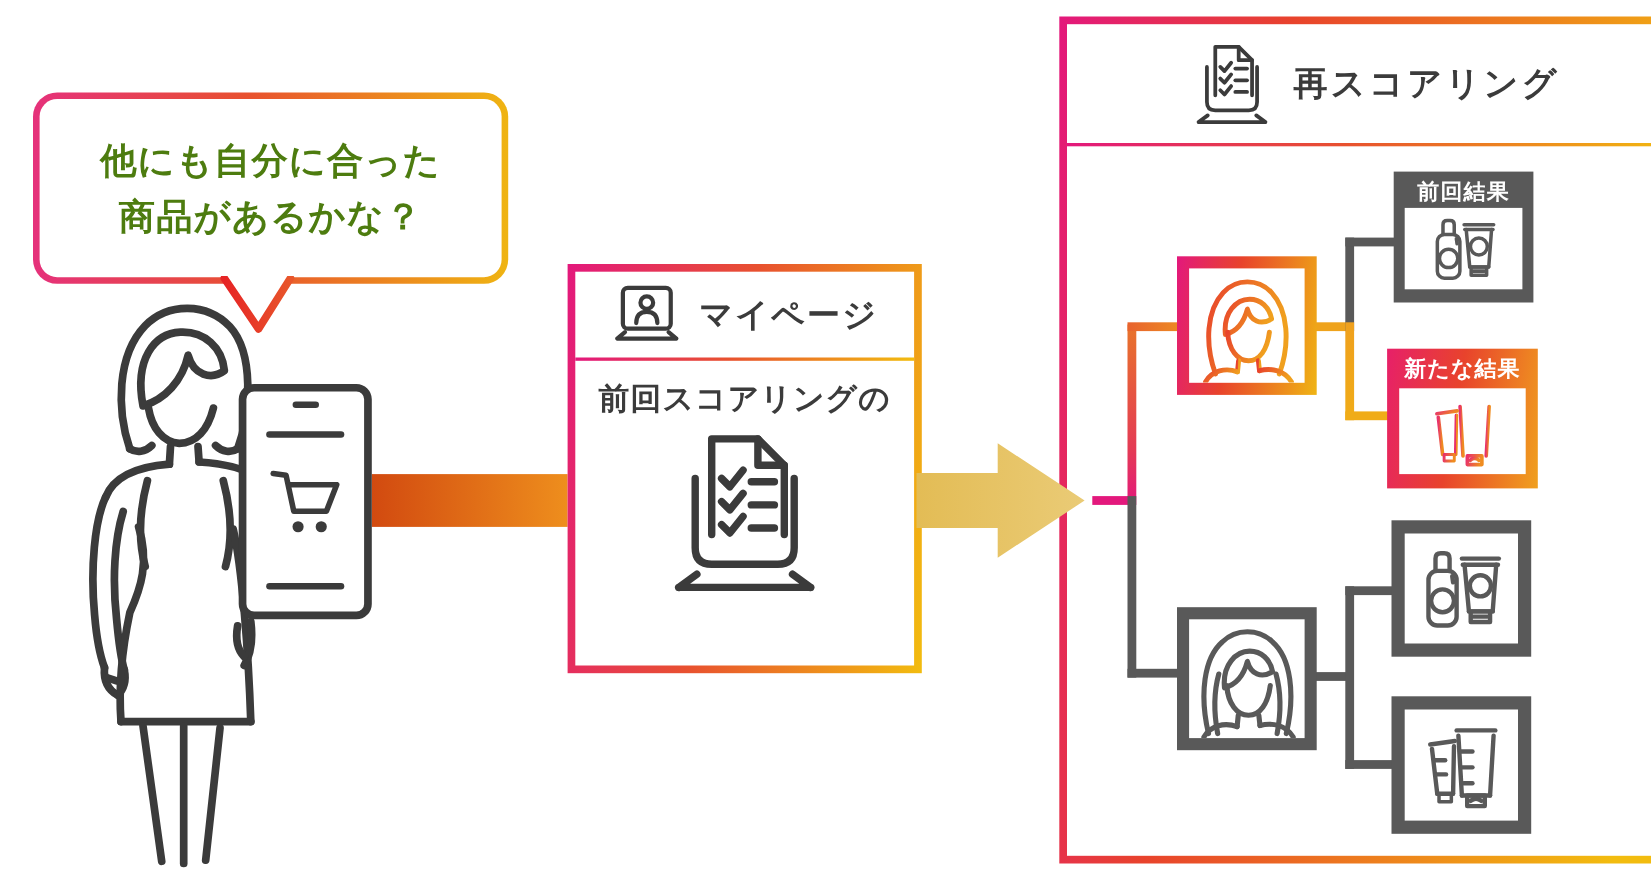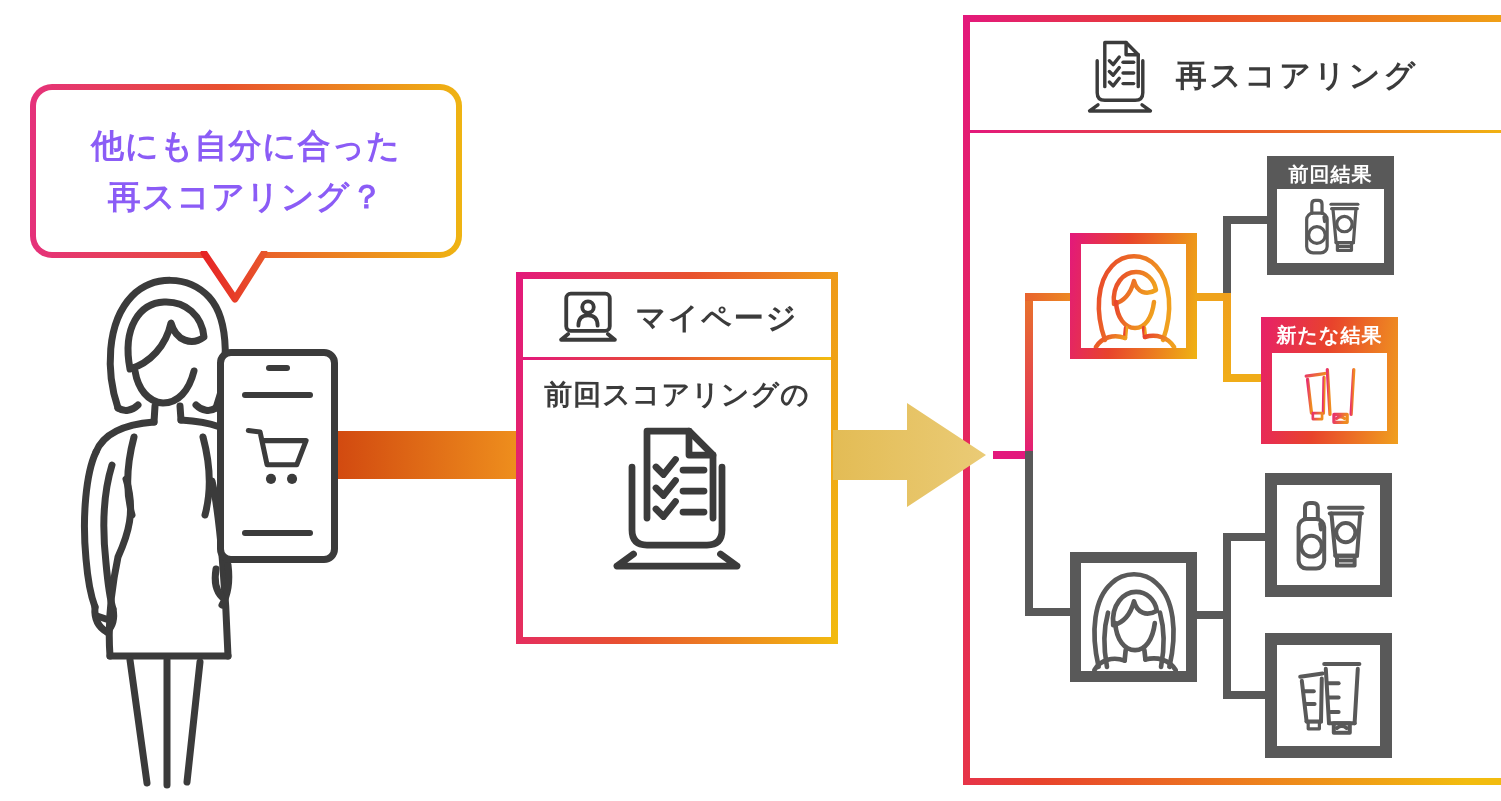--- a/index.html
+++ b/index.html
@@ -6,40 +6,40 @@
   *{box-sizing:border-box;}
   body{font-family:"Liberation Sans","DejaVu Sans",sans-serif;color:#3B3B3B;}
   #canvas{position:relative;width:1501px;height:801px;background:#fff;overflow:hidden;}
 
   
   .bubble{position:absolute;left:30px;top:84px;width:432px;height:174px;
     background:linear-gradient(90deg,#E5317B,#E8512F 45%,#EFB412);
     border-radius:22px;padding:6px;}
   .bubble-inner{width:100%;height:100%;background:#fff;border-radius:16px;
     display:flex;flex-direction:column;align-items:center;justify-content:center;}
-  .bubble-text{font-size:33px;font-weight:700;line-height:1.55;color:#8b5cf6;letter-spacing:1px;text-align:center;}
+  .bubble-text{font-size:33px;font-weight:700;line-height:1.55;color:#4d7c0f;letter-spacing:1px;text-align:center;}
   .bubble-tail{position:absolute;left:198px;top:251px;z-index:2;}
 
   
   .person-svg{position:absolute;left:60px;top:265px;}
   .tablet{position:absolute;left:217px;top:349px;width:121px;height:214px;background:#fff;
     border:7px solid #3B3B3B;border-radius:14px;z-index:1;}
   .tablet .cam{position:absolute;top:9px;left:50%;transform:translateX(-50%);width:24px;height:6px;background:#3B3B3B;border-radius:3px;}
   .tablet .bar{position:absolute;left:18px;right:18px;height:6px;background:#3B3B3B;border-radius:3px;}
   .tablet .bar.top{top:36px;} .tablet .bar.bottom{bottom:20px;}
   .tablet .cart{position:absolute;left:50%;top:58px;transform:translateX(-50%);}
 
   
   .arrow1{position:absolute;left:338px;top:431px;width:178px;height:48px;
     background:linear-gradient(90deg,#D24A10,#EE8E1D);}
   .arrow2{position:absolute;left:833px;top:400px;z-index:3;}
 
   
   .mypage{position:absolute;left:516px;top:240px;width:322px;height:372px;padding:7px;
-    background:linear-gradient(100deg,#E3187C,#E8512F 45%,#F2BC0F);margin-top:32px;}
+    background:linear-gradient(100deg,#E3187C,#E8512F 45%,#F2BC0F);}
   .mypage-inner{width:100%;height:100%;background:#fff;display:flex;flex-direction:column;}
   .box-header{height:78px;display:flex;align-items:center;justify-content:center;gap:16px;flex:none;}
   .box-title{font-size:30px;font-weight:700;letter-spacing:2px;}
   .divider{height:3px;flex:none;background:linear-gradient(90deg,#E3187C,#E8512F 45%,#F2BC0F);}
   .mypage-body{flex:1;display:flex;flex-direction:column;align-items:center;padding-top:14px;}
   .mypage-text{font-size:28px;font-weight:700;line-height:1.5;text-align:right;letter-spacing:1px;}
   .mypage-body svg{margin-top:6px;}
 
   
   .panel{position:absolute;left:963px;top:15px;width:574px;height:770px;padding:7px;
@@ -89,21 +89,21 @@
   .pb-2{left:1265px;top:633px;height:125px;}
 </style>
 </head>
 <body>
 
 <div id="canvas">
 
   <div class="bubble">
     <div class="bubble-inner">
       <div class="bubble-text">他にも自分に合った</div>
-      <div class="bubble-text">再スコアリング？</div>
+      <div class="bubble-text">商品があるかな？</div>
     </div>
   </div>
   <svg class="bubble-tail" width="72" height="54" viewBox="0 0 72 54">
     <defs>
       <linearGradient id="tailg" x1="0" y1="0" x2="1" y2="0">
         <stop offset="0" stop-color="#E62425"></stop>
           <stop offset="1" stop-color="#E8562B"></stop>
       </linearGradient>
     </defs>
     <polygon points="5,0 67,0 38,50" fill="#ffffff"></polygon>

